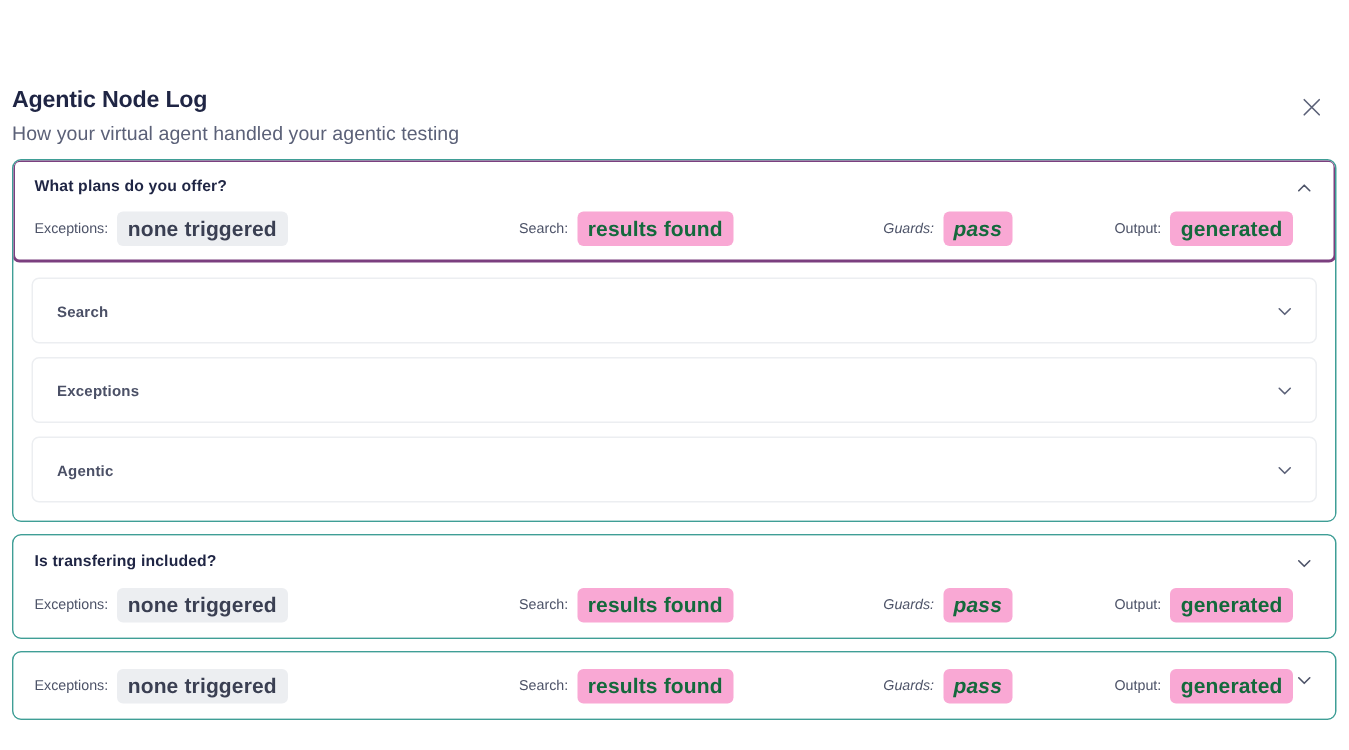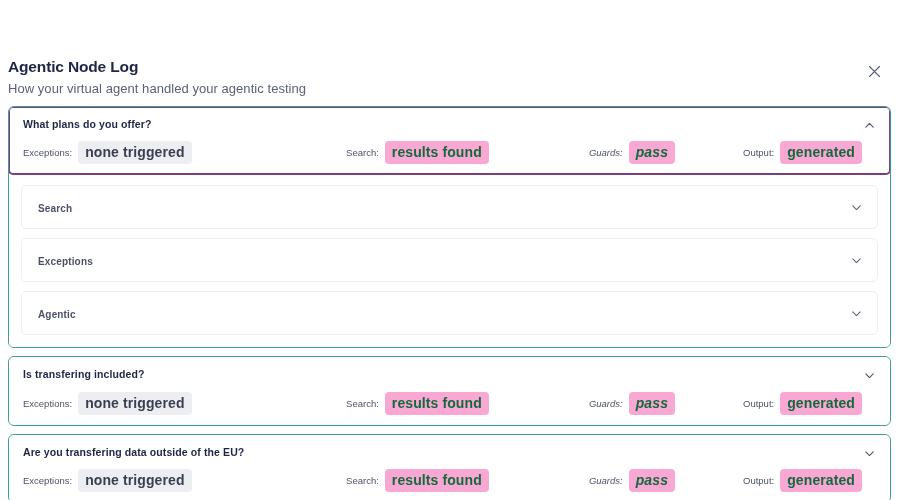--- a/index.html
+++ b/index.html
@@ -261,21 +261,20 @@
           </div>
           <div class="chev">
             <svg width="11" height="11" viewBox="0 0 12 12" fill="none" aria-hidden="true">
               <path d="M2 4.2 L6 8.2 L10 4.2" stroke="currentColor" stroke-width="1.2" stroke-linecap="round" stroke-linejoin="round"></path>
             </svg>
           </div>
         </div>
       </div>
       <div class="node-card">
         <div class="card-head">
-          <div class="card-question">Are you transfering data outside of the EU?</div>
           <div class="status-row">
             <div class="status-cell c0">
               <span>Exceptions:</span>
               <span class="badge neutral">none triggered</span>
             </div>
             <div class="status-cell c1">
               <span>Search:</span>
               <span class="badge success">results found</span>
             </div>
             <div class="status-cell c2">

